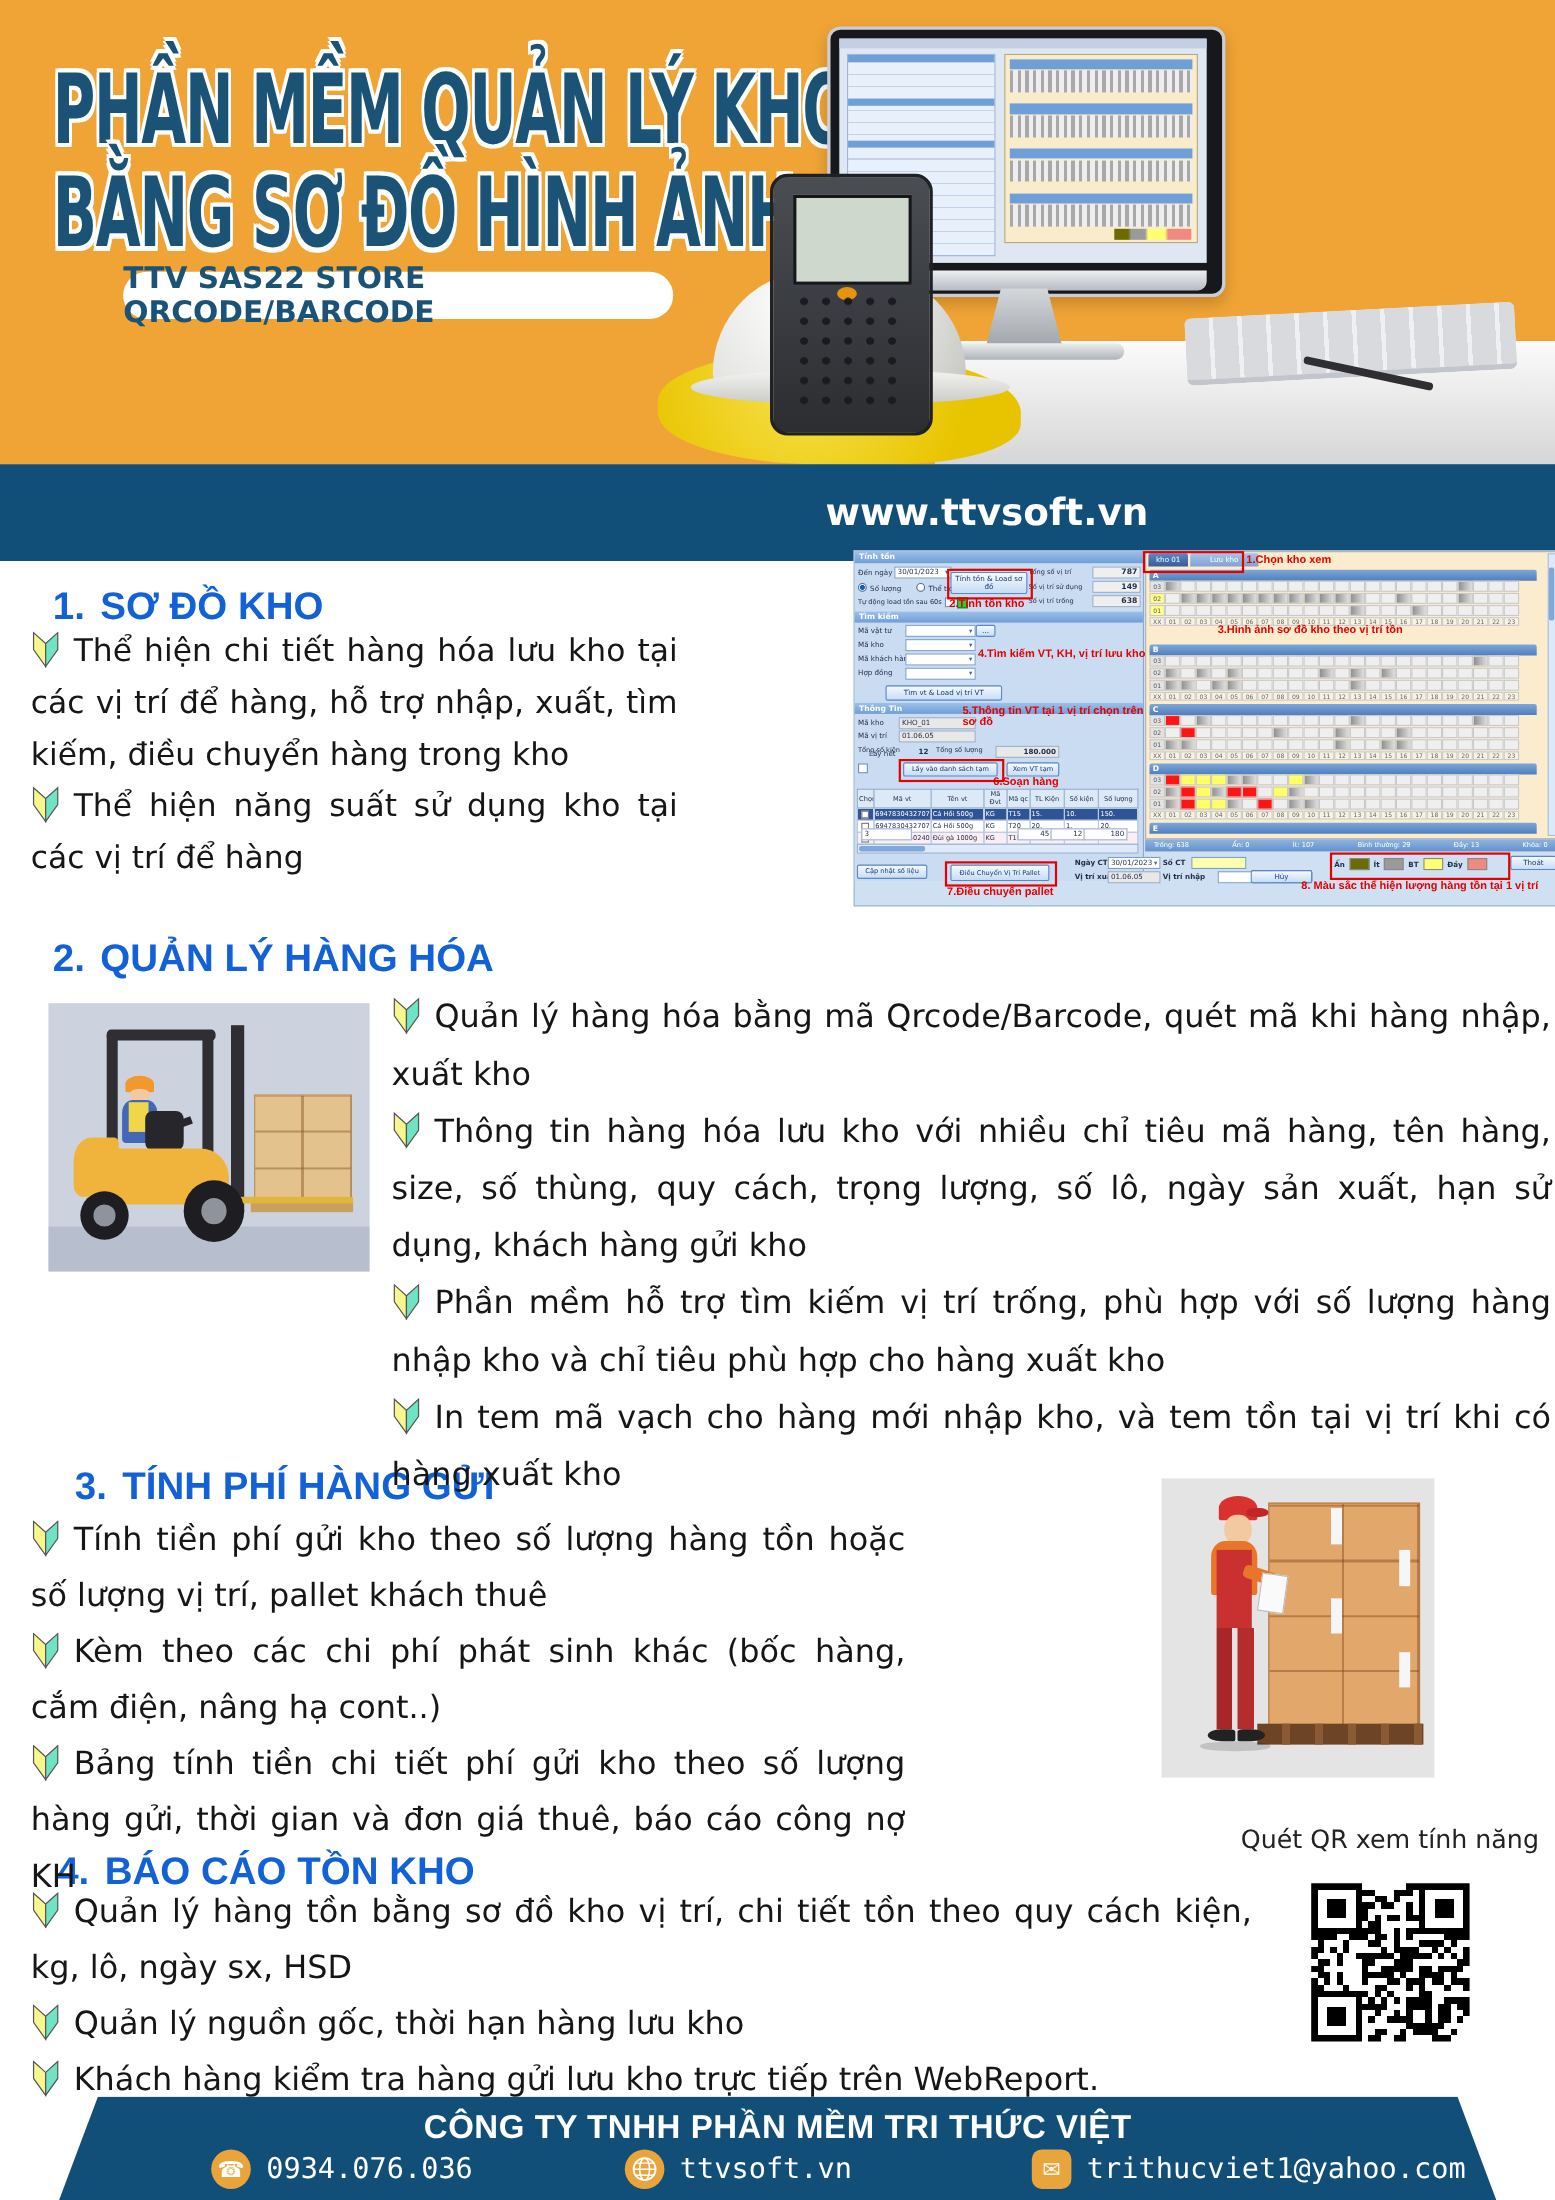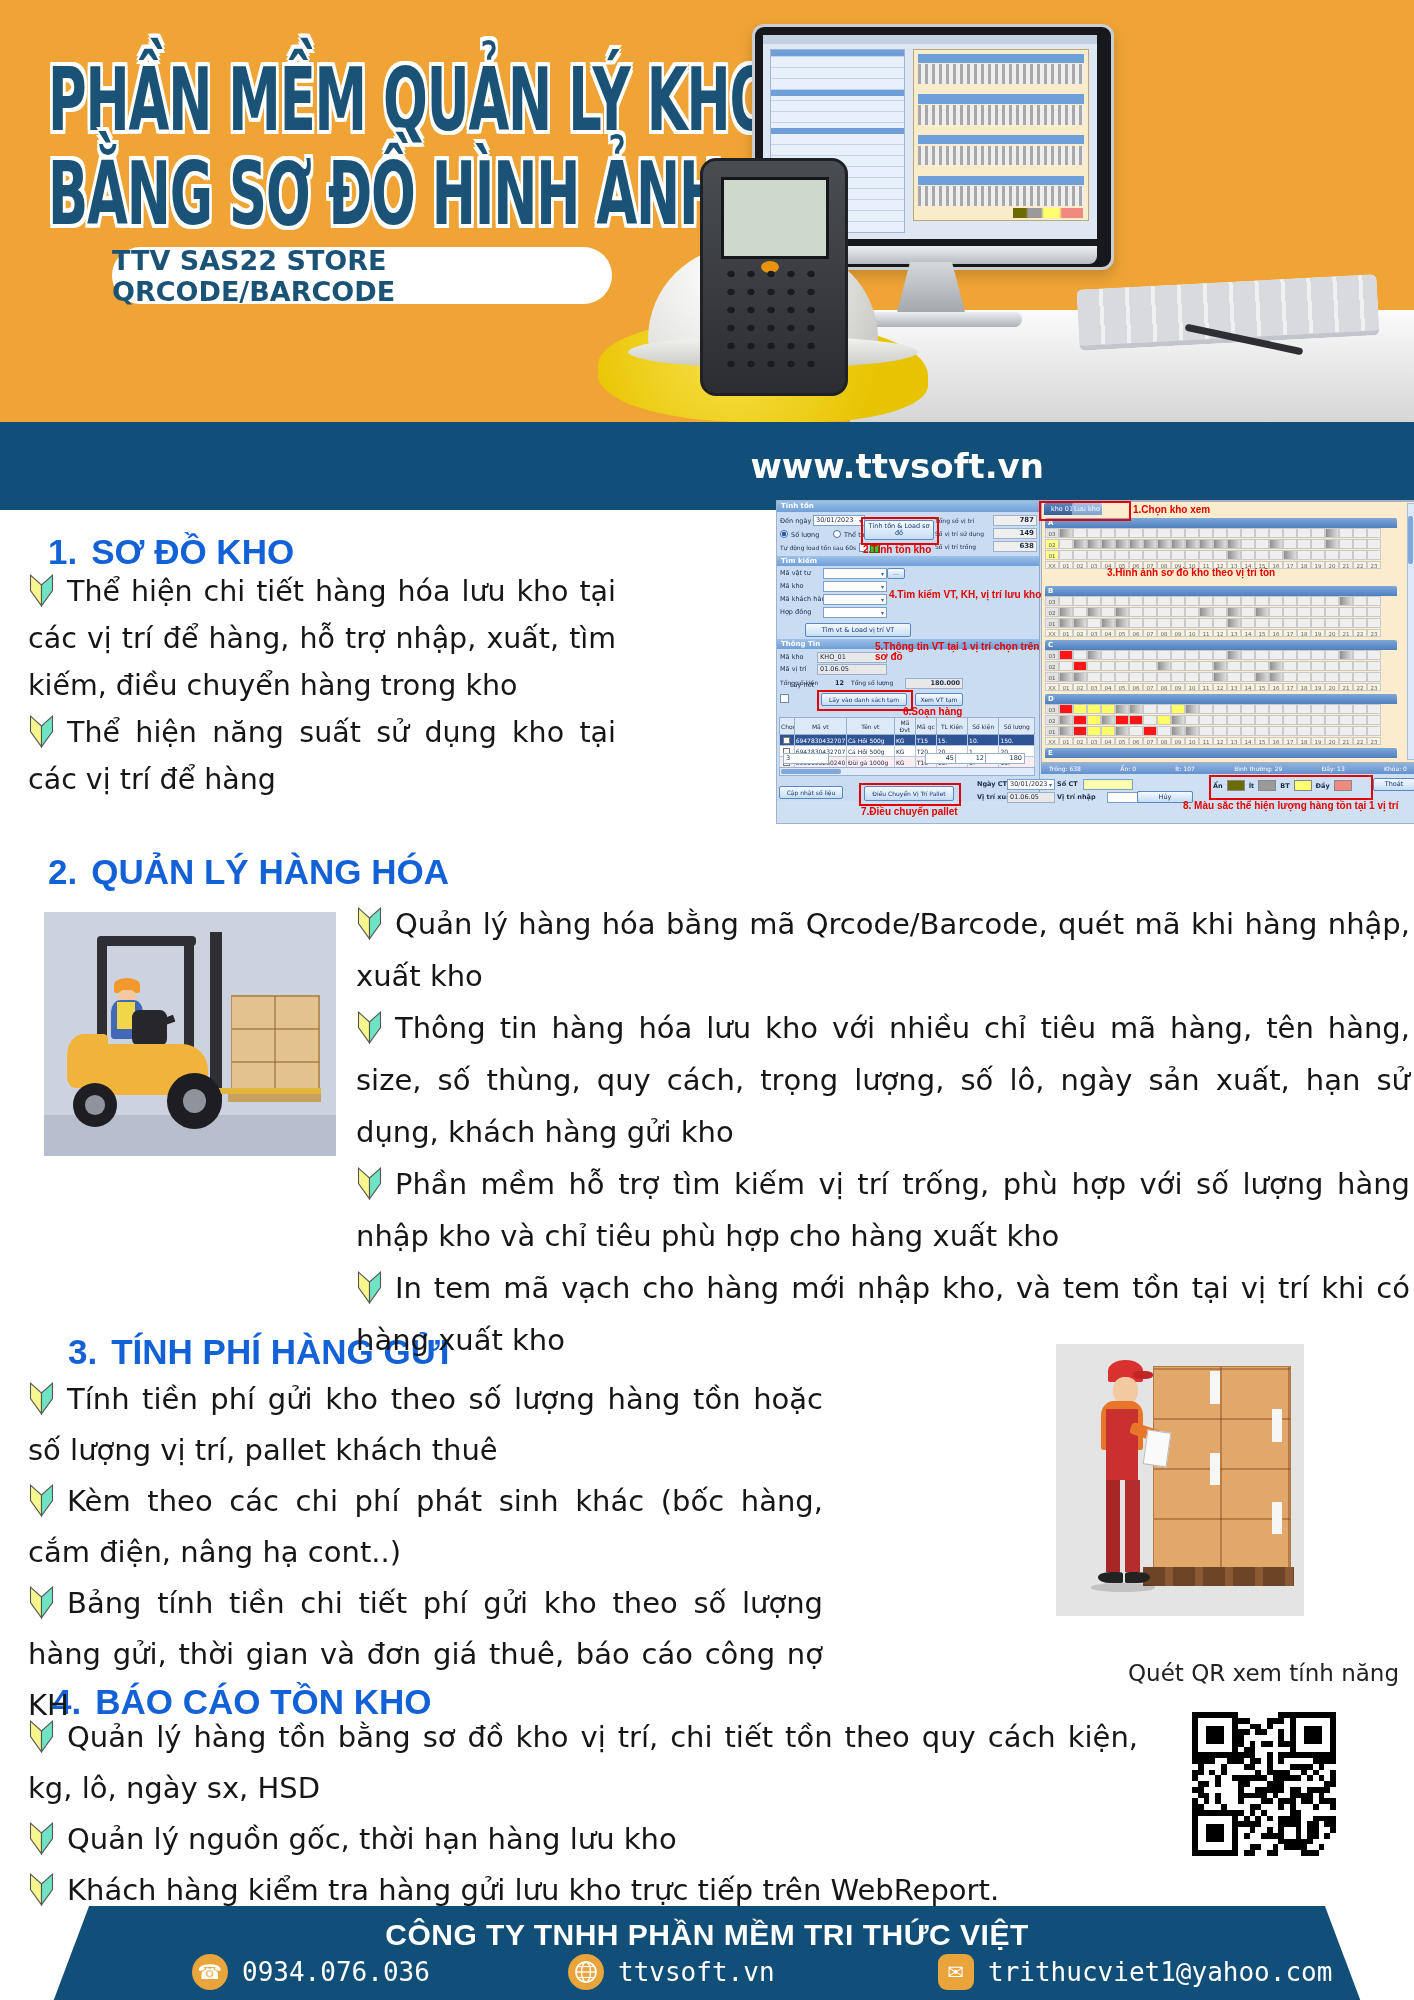--- a/index.html
+++ b/index.html
@@ -4,21 +4,21 @@
 <style>
   html,body{margin:0;padding:0;background:#fff;}
   #page{position:relative;width:1414px;height:2000px;overflow:hidden;background:#fff;
         font-family:"DejaVu Sans",sans-serif;}
 
   
   #header-orange{position:absolute;left:0;top:0;width:1414px;height:422px;background:#F0A435;}
   .hero-title{position:absolute;left:48px;color:#1B5377;font-weight:bold;font-size:88px;
     letter-spacing:-2px;white-space:nowrap;transform:scaleX(.6);transform-origin:left top;
     text-shadow:-4px -4px 0 #fff,4px -4px 0 #fff,-4px 4px 0 #fff,4px 4px 0 #fff,0 -4px 0 #fff,0 4px 0 #fff,-4px 0 0 #fff,4px 0 0 #fff;}
-  #badge{position:absolute;left:112px;top:247px;width:500px;height:57px;background:#fff;border-radius:30px;
+  #badge{position:absolute;left:112px;top:247px;width:500px;height:43px;background:#fff;border-radius:30px;
     display:flex;align-items:center;justify-content:center;color:#1B5377;font-weight:bold;font-size:27px;}
   
   .desk{position:absolute;left:850px;top:310px;width:564px;height:112px;border-radius:26px 0 0 0;
     background:linear-gradient(#fbfbfb,#d6d6d6);}
   .monitor{position:absolute;left:752px;top:24px;width:356px;height:240px;background:#17181b;border-radius:12px;
     border:3px solid #caced4;box-shadow:0 6px 14px rgba(0,0,0,.18);}
   .mscreen{position:absolute;left:8px;top:8px;width:334px;height:204px;background:#dfe7f2;overflow:hidden;}
   .m-ttl{position:absolute;left:0;top:0;width:100%;height:9px;background:#c3cfe2;}
   .m-left{position:absolute;left:2%;top:7%;width:40%;height:89%;background:#e8f0fb;border:1px solid #9fb6d8;}
   .m-left:before{content:"";position:absolute;left:0;top:0;width:100%;height:100%;
@@ -105,21 +105,21 @@
   #shot-table td{background:#fff;border:1px solid #b8c8de;font-size:6px;height:10px;overflow:hidden;white-space:nowrap;padding:0 1px;}
   #shot-table tr.sel td{background:#2f5496;color:#fff;}
   #shot-table tr.alt td{background:#fbeef2;}
   .totbox{position:absolute;background:#fff;border:1px solid #9ab0cc;font-size:6.5px;height:9px;line-height:9px;text-align:right;padding:0 2px;}
   .hscroll{position:absolute;height:7px;background:#dfeafa;border:1px solid #9ab0cc;}
   .hscroll i{display:block;width:60px;height:5px;background:#7fa8dc;border-radius:2px;margin:1px 0 0 1px;}
 
   #shot-right{position:absolute;left:264px;top:0;width:374px;height:260px;background:#FAECCC;border:1px solid #b0b0b0;}
   .tab{position:absolute;top:1px;height:12px;color:#fff;font-size:6.5px;display:flex;align-items:center;justify-content:center;border-radius:2px 2px 0 0;}
   .tab.t1{left:2px;width:36px;background:linear-gradient(#5d88c4,#355e9b);}
-  .tab.t2{left:30px;width:30px;background:linear-gradient(#a8c4e8,#7fa3d2);}
+  .tab.t2{left:40px;width:62px;background:linear-gradient(#a8c4e8,#7fa3d2);}
   .gsec{position:absolute;left:3px;width:352px;}
   .gsec .ghdr{height:10px;background:linear-gradient(#7fa7d9,#4f7fbe);color:#fff;font-size:7px;font-weight:bold;padding-left:3px;line-height:10px;border-radius:2px 2px 0 0;}
   .grow{display:flex;height:11px;}
   .gcell{width:14px;height:10px;background:#efefef;border:0.5px solid #c9c9c9;box-sizing:border-box;}
   .gcell.lbl{background:#e3e3e3;font-size:5.5px;text-align:center;line-height:10px;color:#555;}
   .gcell.lbl.hl{background:#ffff8a;}
   .gcell.cg{background:linear-gradient(90deg,#909090,#dedede);}
   .gcell.cy{background:#ffff66;}
   .gcell.cr{background:#ff1515;}
   .grow.xx .gcell{height:8px;font-size:5.5px;line-height:8px;text-align:center;color:#666;background:#f7f2e2;}

